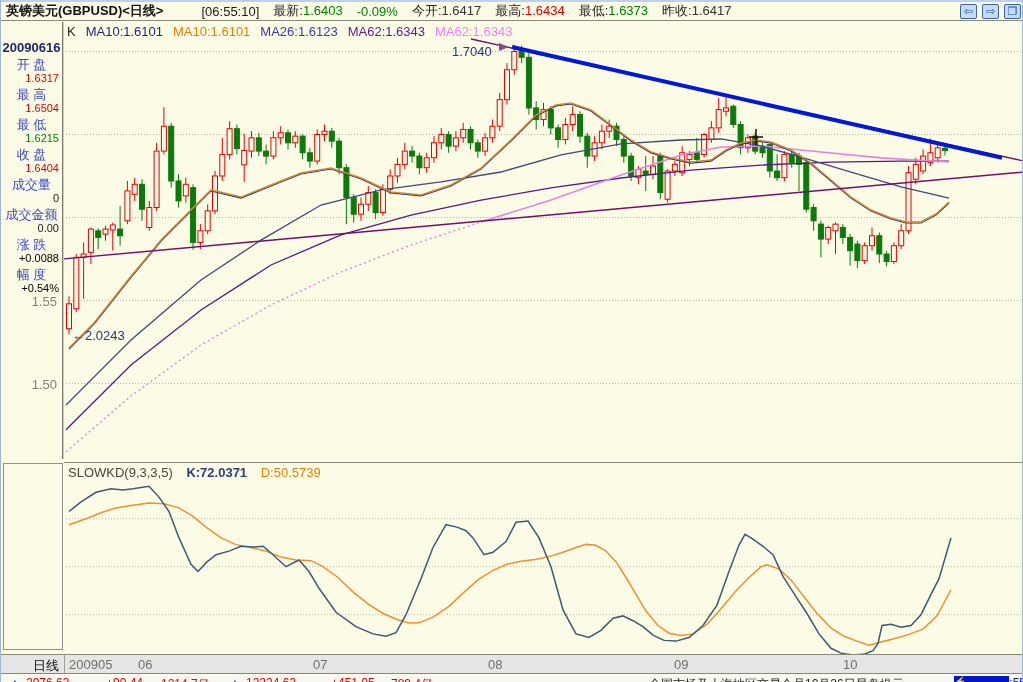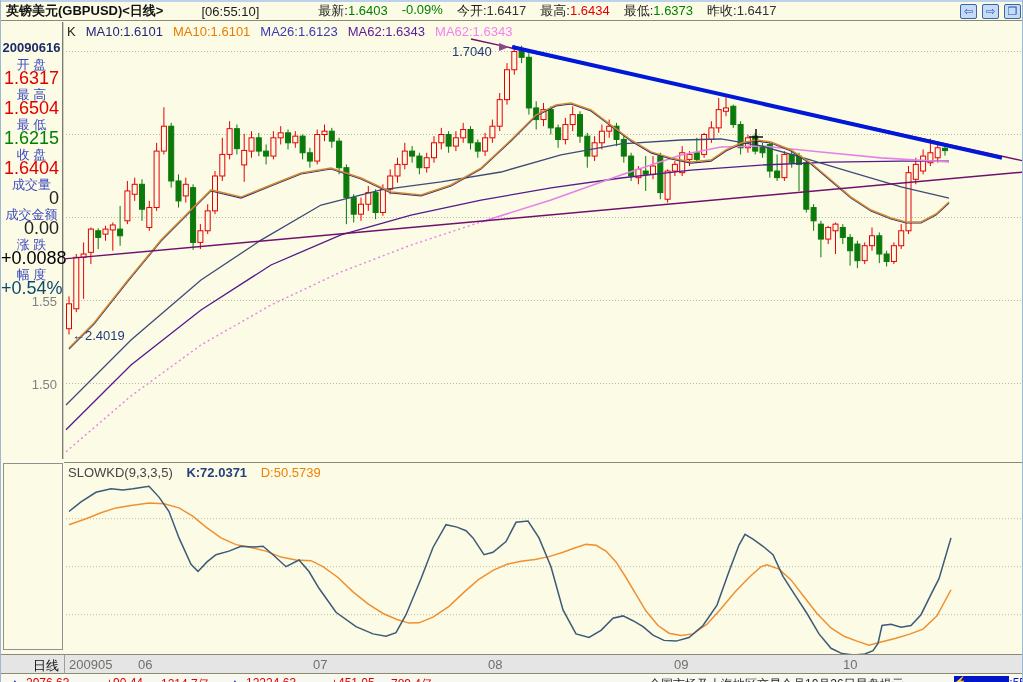--- a/index.html
+++ b/index.html
@@ -11,38 +11,38 @@
     border-left:1px solid #9db8d2;border-right:1px solid #9db8d2;
   }
   
   .topbar{
     position:absolute;left:0;top:0;width:1023px;height:21px;
     background:#fbfbe6;border-top:2px solid #bcd2ec;border-bottom:1px solid #8a8a7a;
     display:flex;align-items:center;font-size:13px;color:#1a1a1a;white-space:nowrap;
   }
   .topbar .title{margin-left:5px;font-weight:bold;color:#111;}
   .topbar .time{margin-left:38px;}
-  .tq{display:flex;align-items:flex-start;padding-left:45px;}
+  .tq{display:flex;align-items:center;}
   .tq .fld{margin-left:14px;}
   .tq .lbl{color:#222;}
   .tbtns{position:absolute;right:3px;top:2px;display:flex;gap:5px;}
   .tbtn{
     width:17px;height:15px;background:#c6dcf6;border:1px solid #3c64a8;border-radius:2px;
     color:#2050b0;font-size:11px;line-height:13px;text-align:center;cursor:pointer;padding:0;
     font-family:"DejaVu Sans",sans-serif;
   }
   
   .sidebar{
     position:absolute;left:0;top:22px;width:63px;height:437px;
     border-right:2px groove #cfcfc0;background:#fbfbe6;
   }
   .sb-date{margin-top:18px;text-align:center;font-size:13px;font-weight:bold;color:#1c2a66;letter-spacing:0;}
   .sb-row{margin-top:3px;}
   .sb-lbl{font-size:13px;color:#3b49c1;text-align:center;line-height:14px;}
-  .sb-val{font-size:18px;text-align:right;padding-right:3px;line-height:13px;}
+  .sb-val{font-size:11px;text-align:right;padding-right:3px;line-height:13px;}
   .ax-lbl{position:absolute;font-size:13px;color:#808080;right:5px;}
   
   .mainwrap{position:absolute;left:63px;top:22px;width:960px;height:438px;}
   .subwrap{position:absolute;left:63px;top:462px;width:960px;height:192px;border-top:1px solid #8a8a7a;}
   svg{position:absolute;left:0;top:0;display:block;}
   .grid{stroke:#b9b9a4;stroke-width:1;stroke-dasharray:1 2;}
   .legend{position:absolute;left:3px;top:2px;font-size:13px;white-space:nowrap;z-index:5;}
   .legend span{margin-right:10px;}
   .sublegend{position:absolute;left:4px;top:2px;font-size:13px;white-space:nowrap;z-index:5;}
   .sublegend span{margin-right:10px;}
@@ -119,21 +119,21 @@
         <div class="sb-row">
           <div class="sb-lbl">成交金额</div>
           <div class="sb-val" style="color: rgb(34, 34, 34);">0.00</div>
         </div>
         <div class="sb-row">
           <div class="sb-lbl">涨  跌</div>
           <div class="sb-val" style="color: #000000;">+0.0088</div>
         </div>
         <div class="sb-row">
           <div class="sb-lbl">幅  度</div>
-          <div class="sb-val" style="color: #0c4a6e;">+0.54%</div>
+          <div class="sb-val" style="color: #000000;">+0.54%</div>
         </div>
       </div>
     <div id="sbaxis">
         <div class="ax-lbl" style="top: 272px;">1.55</div>
         <div class="ax-lbl" style="top: 355px;">1.50</div>
         <div class="ax-lbl" style="top: 488px;">80</div>
         <div class="ax-lbl" style="top: 536px;">60</div>
         <div class="ax-lbl" style="top: 584px;">40</div>
       </div>
   </div>
@@ -397,21 +397,21 @@
         <line x1="470" y1="39.05000000000007" x2="1023" y2="161.06000000000026" stroke="#70106c" stroke-width="1.4"></line>
         <line x1="511" y1="47.017999999999915" x2="1001" y2="157.90600000000023" stroke="#0018d8" stroke-width="4"></line>
         <polygon points="498,43 508,47 498,51" fill="#8a4a8a"></polygon>
         <line x1="748" y1="137" x2="762" y2="137" stroke="#111" stroke-width="1.5"></line>
         <line x1="755" y1="129" x2="755" y2="145" stroke="#111" stroke-width="1.5"></line>
       </svg>
     <div class="legend">
       <span style="color:#222">K</span><span id="malegend"><span style="color: rgb(38, 38, 126);">MA10:1.6101</span><span style="color: rgb(232, 125, 0);">MA10:1.6101</span><span style="color: rgb(58, 58, 180);">MA26:1.6123</span><span style="color: rgb(90, 26, 154);">MA62:1.6343</span><span style="color: rgb(243, 129, 243);">MA62:1.6343</span></span>
     </div>
     <div class="anno" style="left:388px;top:22px;">1.7040</div>
-    <div class="anno" style="left:8px;top:306px;">←2.4019</div>
+    <div class="anno" style="left:8px;top:306px;">←2.0243</div>
   </div>
 
   <div class="subgutter"></div>
   <div class="subwrap">
     <svg id="subsvg" width="960" height="192" viewBox="63 462 960 192">
         <line x1="65" y1="517.7" x2="1023" y2="517.7" class="grid"></line>
         <line x1="65" y1="565.7" x2="1023" y2="565.7" class="grid"></line>
         <line x1="65" y1="613.7" x2="1023" y2="613.7" class="grid"></line>
         <polyline points="68,523.7 85,517.7 100,511.70000000000005 115,506.90000000000003 130,504.50000000000006 148,502.1 163,502.82000000000005 178,506.90000000000003 192,515.3000000000001 205,526.1 220,536.9000000000001 235,543.62 250,546.5 265,550.1 280,556.1 295,558.98 310,559.7 322,565.7 337,576.5 352,590.9000000000001 367,602.9000000000001 382,612.5 396,618.5 408,622.1 418,621.86 432,616.1 448,605.3000000000001 462,592.1 477,578.9000000000001 492,569.3000000000001 506,563.3000000000001 520,560.1800000000001 534,558.5 548,555.62 562,551.3000000000001 575,546.5 585,543.3800000000001 595,544.34 605,550.1 615,560.9000000000001 625,576.5 635,593.3000000000001 645,610.1 657,624.5 668,632.1800000000001 680,634.58 692,632.9000000000001 706,623.3000000000001 720,607.7 734,590.9000000000001 748,576.5 760,565.7 766,563.7800000000001 778,568.1 790,578.9000000000001 803,595.7 816,612.5 830,626.9000000000001 843,635.3000000000001 856,640.1 868,644.1800000000001 880,641.0600000000001 894,637.46 908,633.3800000000001 922,628.1 936,614.9000000000001 950,588.74" fill="none" stroke="#f09030" stroke-width="1.5"></polyline>
         <polyline points="68,510.50000000000006 80,500.90000000000003 95,491.30000000000007 110,487.70000000000005 122,488.90000000000003 132,487.70000000000005 148,485.30000000000007 158,496.1 168,510.50000000000006 178,536.9000000000001 190,563.3000000000001 197,570.5 206,560.9000000000001 215,553.7 228,550.1 240,545.3000000000001 252,546.02 262,545.3000000000001 272,553.7 285,565.7 298,558.98 308,570.5 318,587.3000000000001 335,611.3000000000001 355,625.7 372,632.9000000000001 385,635.3000000000001 395,631.7 405,613.7 420,577.7 432,546.5 445,523.7 456,526.1 465,529.7 472,536.9000000000001 483,553.7 492,551.3000000000001 505,540.5 515,521.3000000000001 527,520.1 538,536.9000000000001 550,565.7 562,608.9000000000001 575,632.9000000000001 588,636.5 600,629.3000000000001 612,617.3000000000001 622,614.9000000000001 632,619.7 642,625.7 652,634.1 663,639.3800000000001 675,640.1 688,636.5 702,624.5 716,604.1 728,570.5 738,544.1 744,533.3000000000001 752,538.1 762,545.3000000000001 772,553.7 782,575.3000000000001 795,595.7 806,612.5 818,632.9000000000001 830,647.3000000000001 841,652.58 853,654.02 864,653.0600000000001 872,649.7 877,642.5 881,624.5 890,623.3000000000001 900,626.1800000000001 910,624.5 920,613.7 930,593.3000000000001 938,577.7 944,557.3000000000001 950,536.9000000000001" fill="none" stroke="#3d5a78" stroke-width="1.5"></polyline>

